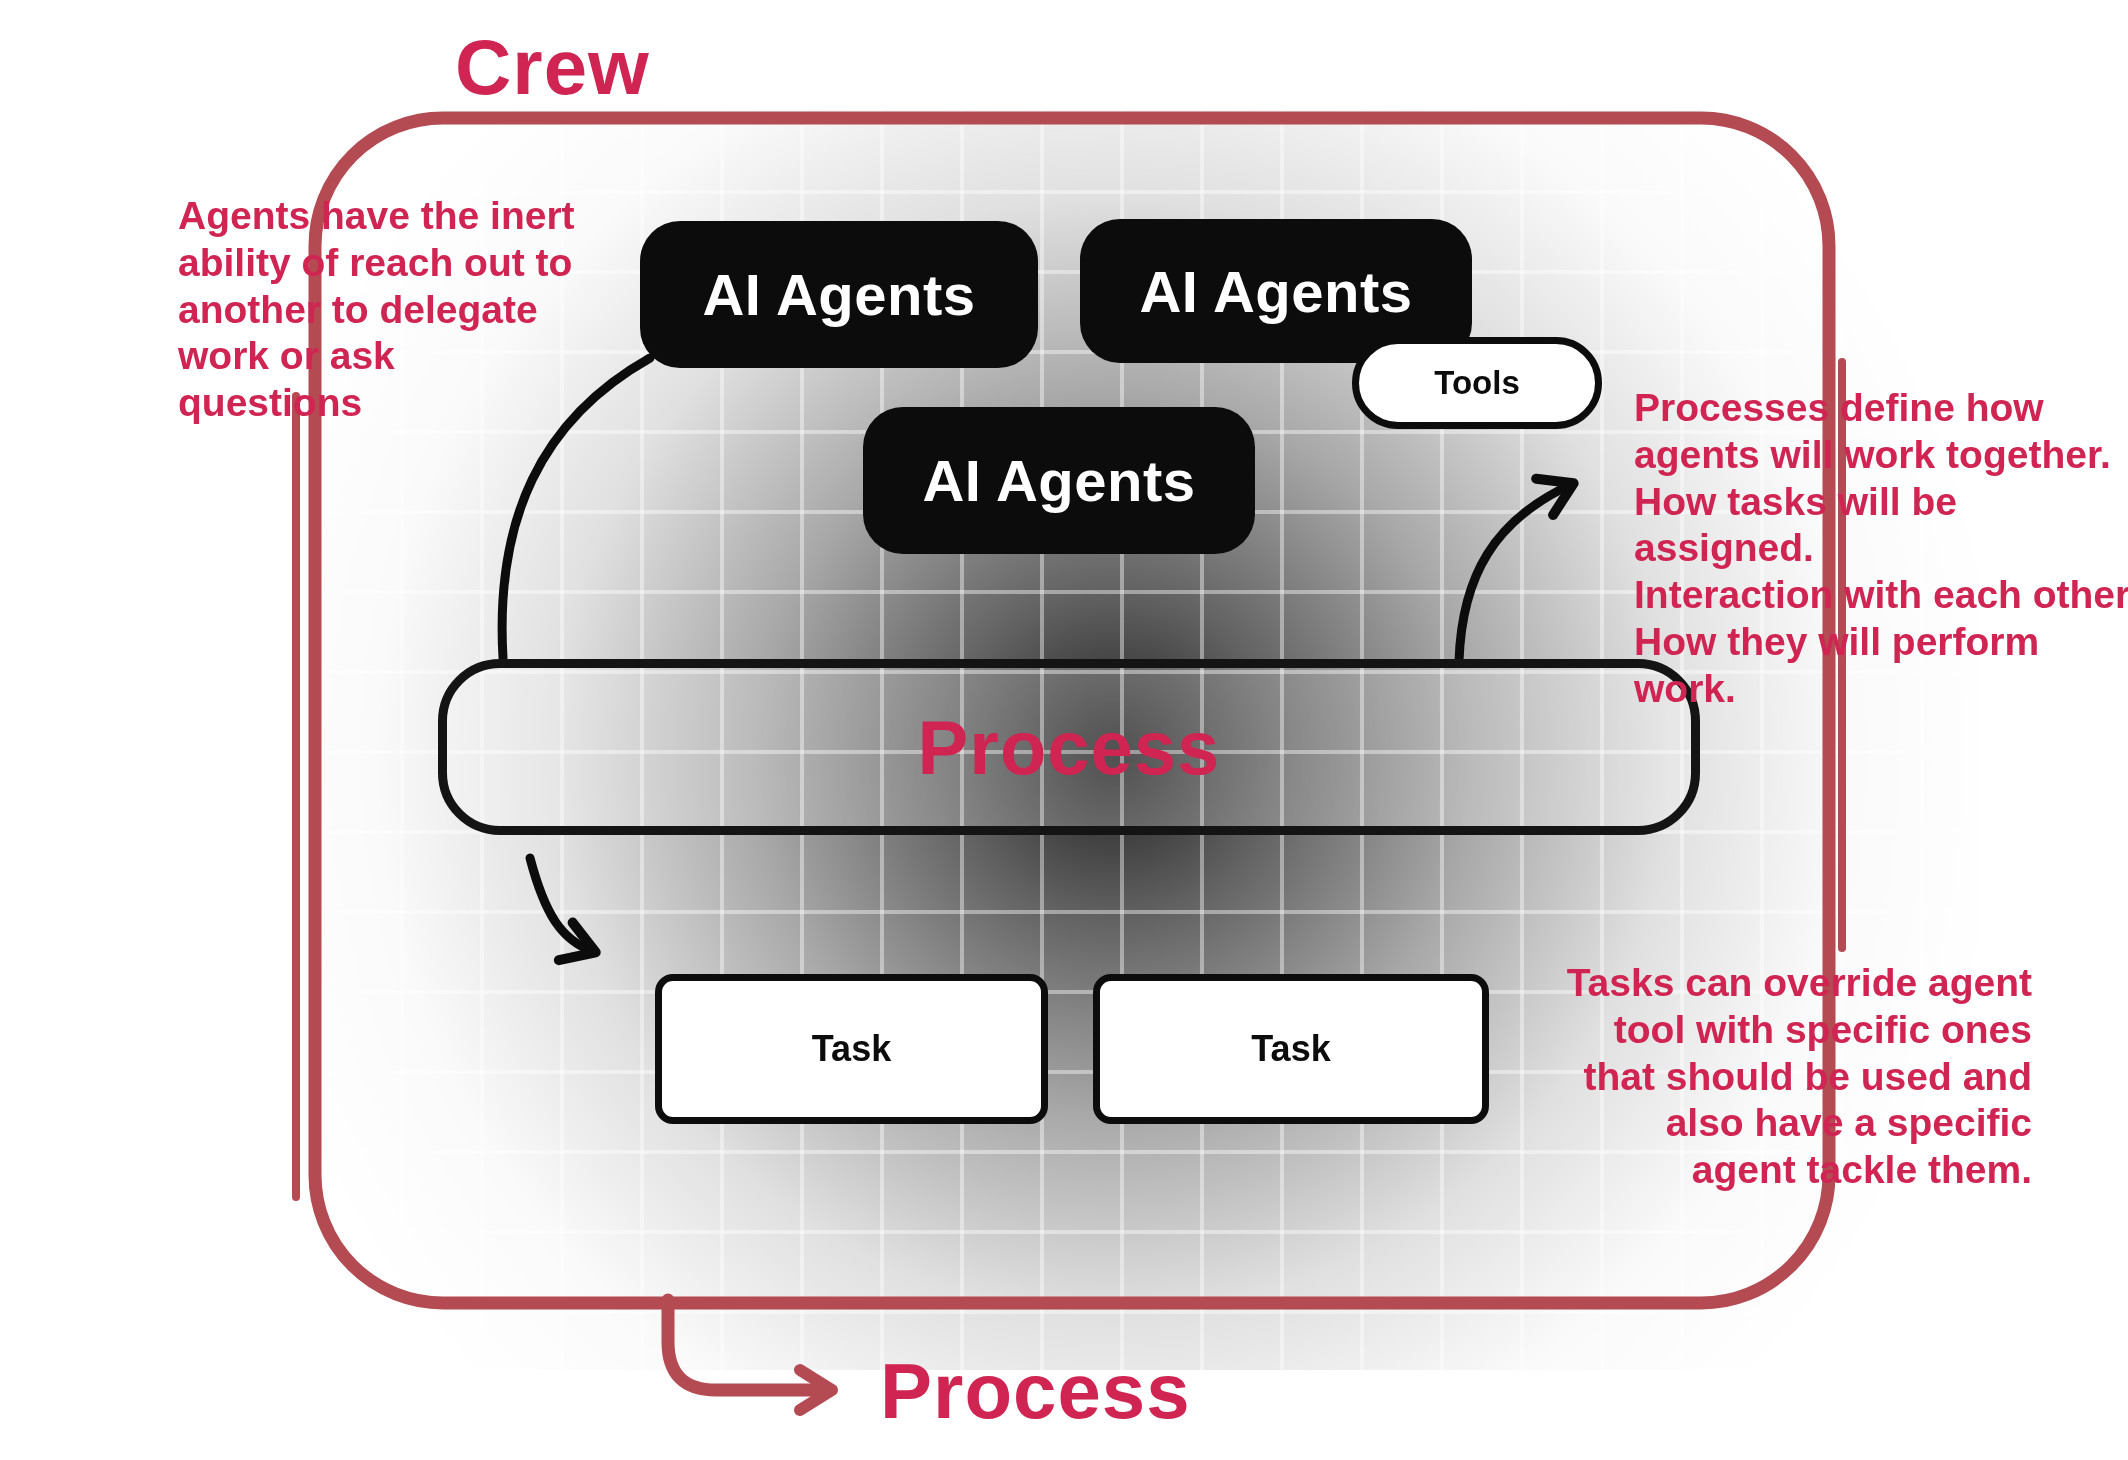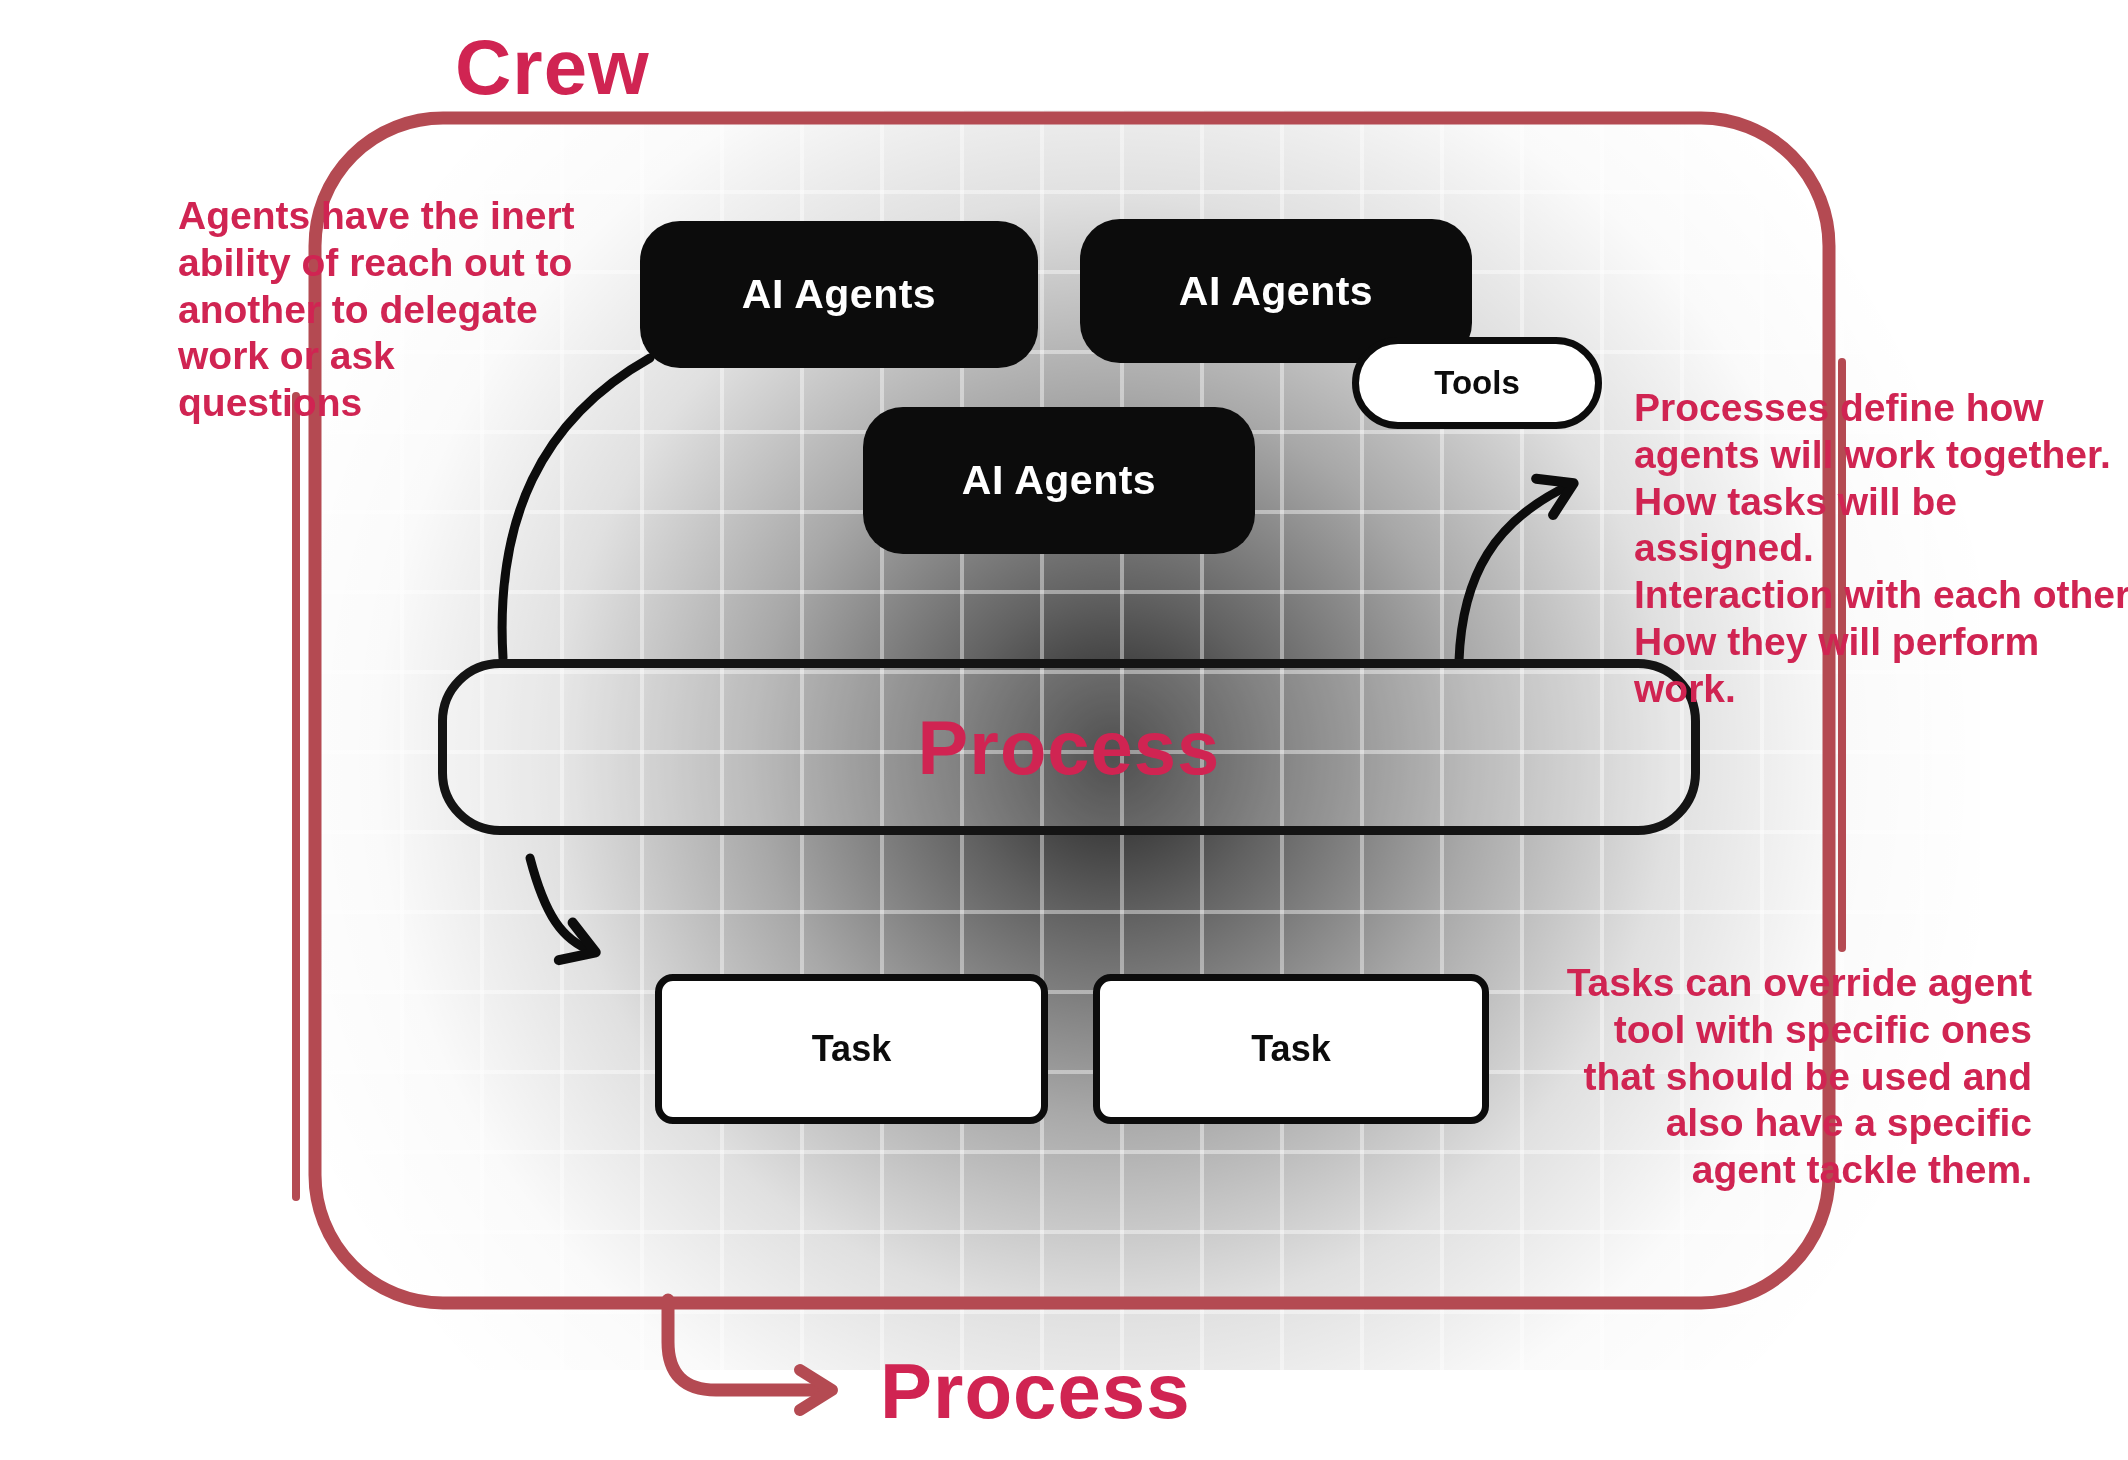--- a/index.html
+++ b/index.html
@@ -34,21 +34,21 @@
       repeating-linear-gradient(to right, rgba(255,255,255,0.42) 0px, rgba(255,255,255,0.42) 4px, transparent 4px, transparent 80px),
       repeating-linear-gradient(to bottom, rgba(255,255,255,0.42) 0px, rgba(255,255,255,0.42) 4px, transparent 4px, transparent 80px);
     z-index:1;
   }
 
   svg.overlay{position:absolute;left:0;top:0;width:2128px;height:1460px;z-index:2;pointer-events:none;}
   .stroke-frame{stroke:var(--frame);}
   .stroke-ink{stroke:var(--ink);}
 
   .box{position:absolute;display:flex;align-items:center;justify-content:center;text-align:center;z-index:4;}
-  .black-box{background:var(--ink);color:#ffffff;border-radius:40px;font-size:41px;letter-spacing:0.5px;}
+  .black-box{background:var(--ink);color:#ffffff;border-radius:40px;font-size:58px;letter-spacing:0.5px;}
   .white-box{background:#ffffff;color:var(--ink);border:7px solid var(--ink);border-radius:18px;font-size:36px;}
 
   #agent1{left:640px;top:221px;width:398px;height:147px;}
   #agent2{left:1080px;top:219px;width:392px;height:144px;}
   #agent3{left:863px;top:407px;width:392px;height:147px;}
   #tools{left:1352px;top:337px;width:250px;height:92px;border-radius:46px;font-size:33px;z-index:5;}
   #process{
     left:438px;top:659px;width:1262px;height:176px;
     background:rgba(255,255,255,0.22);
     border:9px solid #141414;border-radius:62px;

